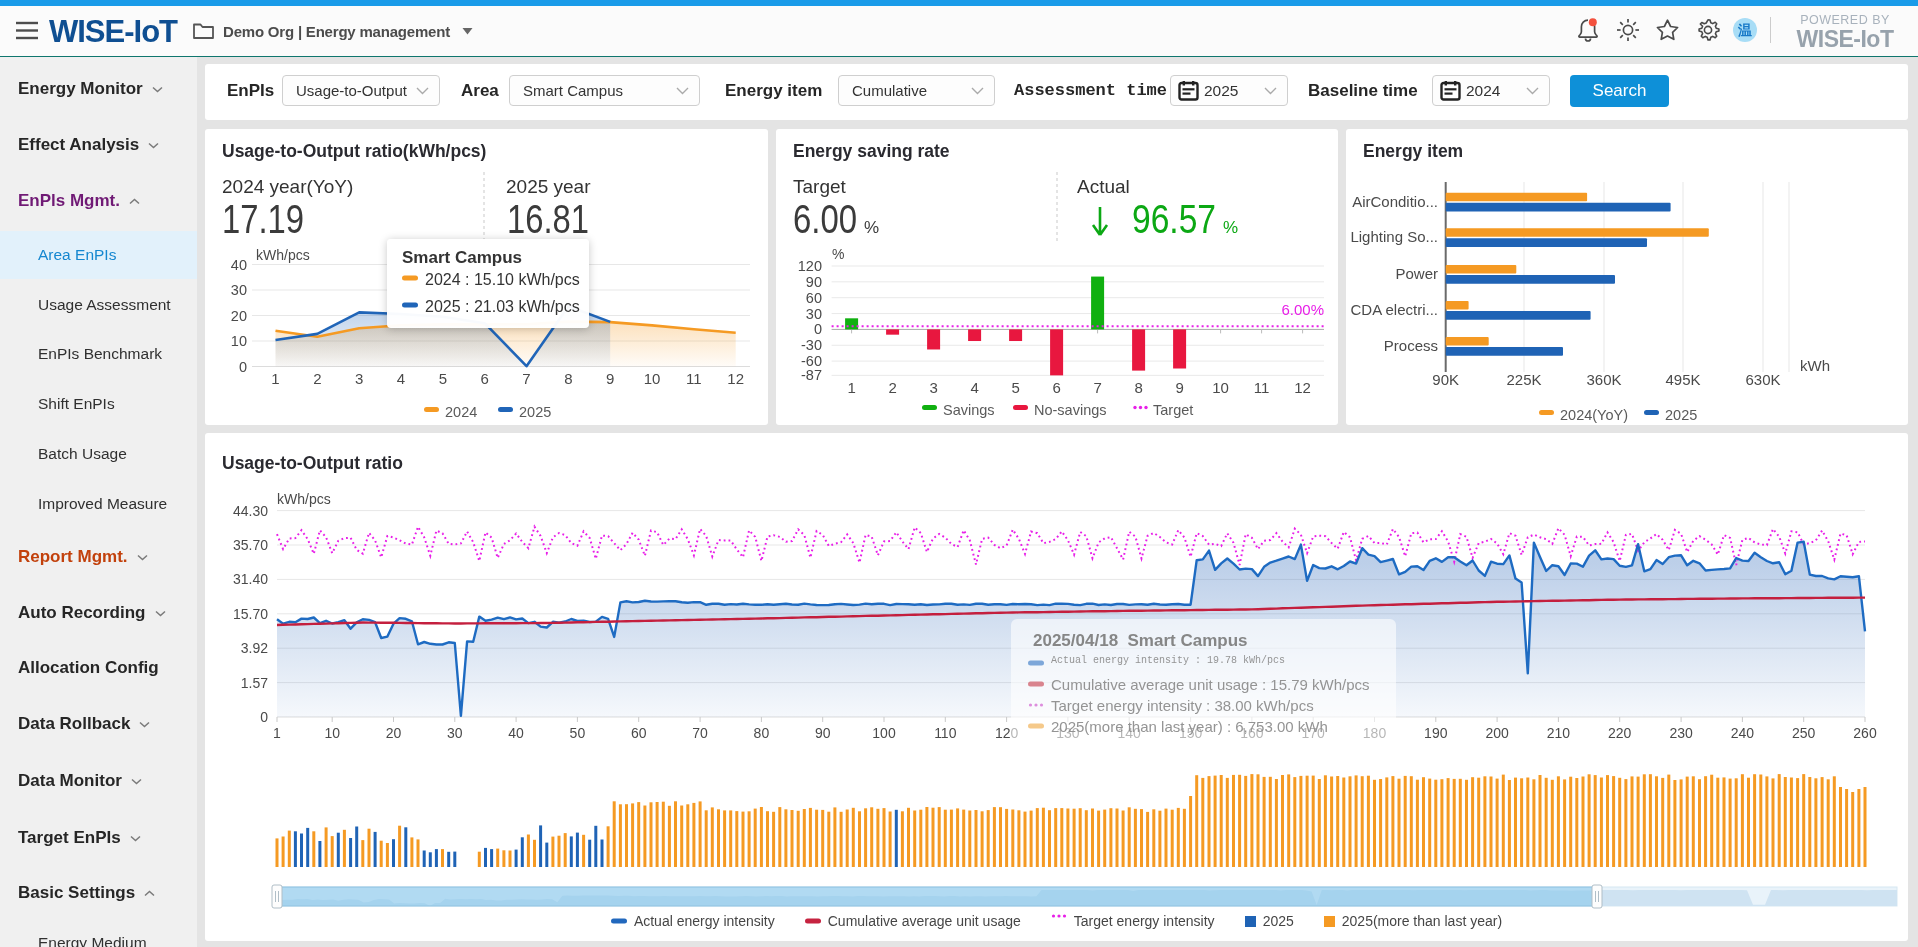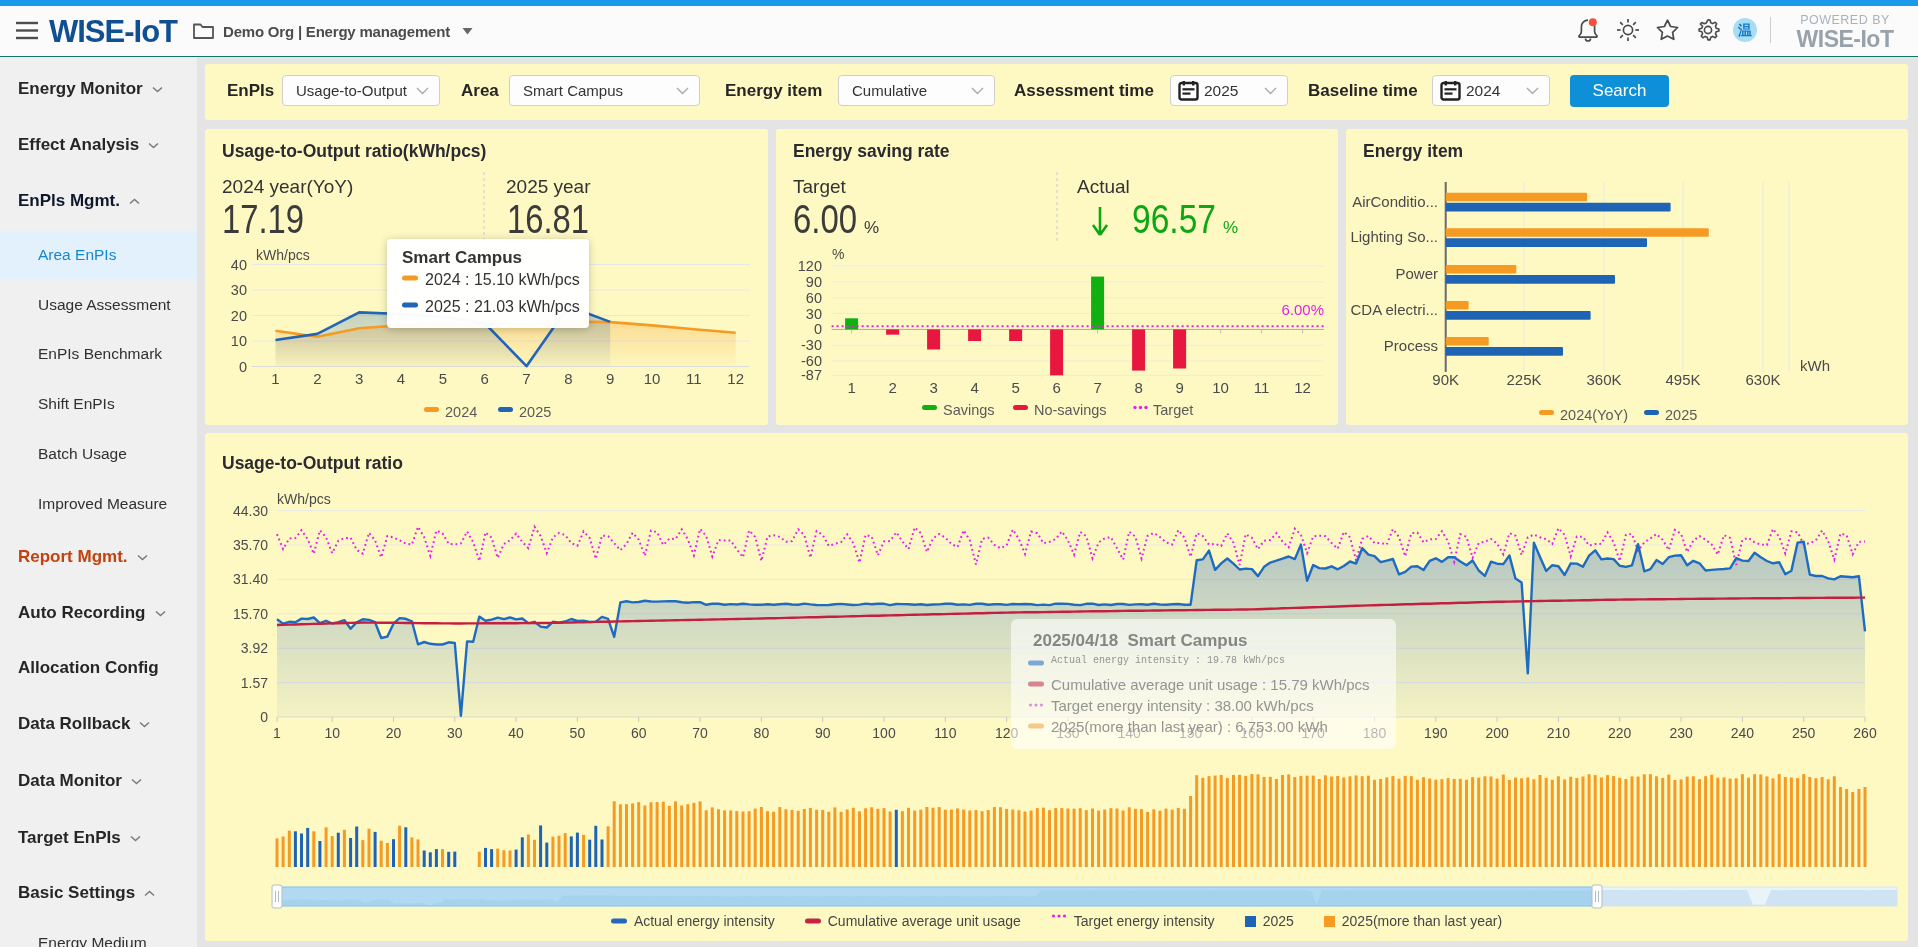--- a/index.html
+++ b/index.html
@@ -1,15 +1,15 @@
 <!DOCTYPE html>
 <html><head><meta charset="utf-8"><style>
 *{margin:0;padding:0;box-sizing:border-box;}
 html,body{width:1918px;height:947px;overflow:hidden;background:#e4e4e4;font-family:"Liberation Sans",sans-serif;-webkit-font-smoothing:antialiased;}
-.card{position:absolute;background:#fef9c3;border-radius:3px;}
+.card{position:absolute;background:#ffffff;border-radius:3px;}
 .abs{position:absolute;}
 svg{display:block;}
 </style></head><body>
 
 <div class="abs" style="left:0;top:0;width:1918px;height:57px;background:#fbfbfb;border-bottom:1px solid #0f766e;">
   <div class="abs" style="left:0;top:0;width:1918px;height:5.5px;background:#199be9;"></div>
   <div class="abs" style="left:16px;top:21px;">
       <svg width="22" height="19" viewBox="0 0 22 19">
         <g stroke="#4d4d4d" stroke-width="2.4">
           <line x1="0" y1="2" x2="22" y2="2"></line>
@@ -67,21 +67,21 @@
   <div class="abs" style="left:1795px;top:26px;width:100px;text-align:center;font-size:23px;font-weight:700;color:#97a2ac;letter-spacing:-0.5px;">WISE-IoT</div>
 </div>
 
 <div class="abs" style="left:0;top:57px;width:197px;height:890px;background:#f0f0f0;">
 <div style="position:absolute;left:18px;top:20px;line-height:24px;font-size:17px;font-weight:700;color:#262626;display:flex;align-items:center;">Energy Monitor<svg width="11" height="7" viewBox="0 0 11 7" style="margin-left:9px">
         <path d="M1 1.5L5.5 5.5L10 1.5" stroke="#7a7a7a" stroke-width="1.5" fill="none"></path>
       </svg></div>
     <div style="position:absolute;left:18px;top:76px;line-height:24px;font-size:17px;font-weight:700;color:#262626;display:flex;align-items:center;">Effect Analysis<svg width="11" height="7" viewBox="0 0 11 7" style="margin-left:9px">
         <path d="M1 1.5L5.5 5.5L10 1.5" stroke="#7a7a7a" stroke-width="1.5" fill="none"></path>
       </svg></div>
-    <div style="position:absolute;left:18px;top:132px;line-height:24px;font-size:17px;font-weight:700;color:#0f172a;display:flex;align-items:center;">EnPls Mgmt.<svg width="11" height="7" viewBox="0 0 11 7" style="margin-left:9px">
+    <div style="position:absolute;left:18px;top:132px;line-height:24px;font-size:17px;font-weight:700;color:#701a75;display:flex;align-items:center;">EnPls Mgmt.<svg width="11" height="7" viewBox="0 0 11 7" style="margin-left:9px">
         <path d="M1 5.5L5.5 1.5L10 5.5" stroke="#7a7a7a" stroke-width="1.5" fill="none"></path>
       </svg></div>
     <div style="position:absolute;left:0;top:174px;width:197px;height:48px;background:#e2f1fb;"></div>
     <div style="position:absolute;left:38px;top:187px;line-height:22px;font-size:15.5px;color:#1587d0;">Area EnPIs</div>
     <div style="position:absolute;left:38px;top:237px;line-height:22px;font-size:15.5px;color:#303030;">Usage Assessment</div>
     <div style="position:absolute;left:38px;top:286px;line-height:22px;font-size:15.5px;color:#303030;">EnPIs Benchmark</div>
     <div style="position:absolute;left:38px;top:336px;line-height:22px;font-size:15.5px;color:#303030;">Shift EnPIs</div>
     <div style="position:absolute;left:38px;top:386px;line-height:22px;font-size:15.5px;color:#303030;">Batch Usage</div>
     <div style="position:absolute;left:38px;top:436px;line-height:22px;font-size:15.5px;color:#303030;">Improved Measure</div>
     <div style="position:absolute;left:18px;top:488px;line-height:24px;font-size:17px;font-weight:700;color:#c2410c;display:flex;align-items:center;">Report Mgmt.<svg width="11" height="7" viewBox="0 0 11 7" style="margin-left:9px">
@@ -121,21 +121,21 @@
         <path d="M1 1l5.5 5.5L12 1" stroke="#aaa" stroke-width="1.4" fill="none"></path>
       </svg>
     </div>
     <div style="position:absolute;left:520px;top:18px;font-size:17px;font-weight:700;color:#262626;line-height:18px;">Energy item</div>
     <div style="position:absolute;left:633px;top:11px;width:157px;height:31px;background:#fdfdfd;border:1px solid #cfcfcf;border-radius:4px;">
       <div style="position:absolute;left:13px;top:6px;font-size:15px;color:#333;">Cumulative</div>
       <svg width="13" height="8" viewBox="0 0 13 8" style="position:absolute;right:10px;top:50%;margin-top:-4px">
         <path d="M1 1l5.5 5.5L12 1" stroke="#aaa" stroke-width="1.4" fill="none"></path>
       </svg>
     </div>
-    <div style="position:absolute;left:809px;top:18px;font-size:17px;font-weight:700;color:#262626;line-height:18px;">Assessment time</div>
+    <div style="position:absolute;left:809px;top:18px;font-size:17px;font-weight:700;color:#262626;line-height:18px;font-family:Liberation Mono, monospace;">Assessment time</div>
     <div style="position:absolute;left:965px;top:11px;width:118px;height:31px;background:#fdfdfd;border:1px solid #cfcfcf;border-radius:4px;">
       <div style="position:absolute;left:7px;top:4px;">
         <svg width="21" height="21" viewBox="0 0 21 21">
           <rect x="1.5" y="3" width="18" height="16.5" rx="2" fill="none" stroke="#222" stroke-width="2.4"></rect>
           <line x1="5.8" y1="1" x2="5.8" y2="5.5" stroke="#222" stroke-width="2.4"></line>
           <line x1="15.2" y1="1" x2="15.2" y2="5.5" stroke="#222" stroke-width="2.4"></line>
           <line x1="4.5" y1="9.3" x2="16.5" y2="9.3" stroke="#222" stroke-width="2.2"></line>
           <line x1="4.5" y1="13.6" x2="12.5" y2="13.6" stroke="#222" stroke-width="2.2"></line>
         </svg>
       </div>

